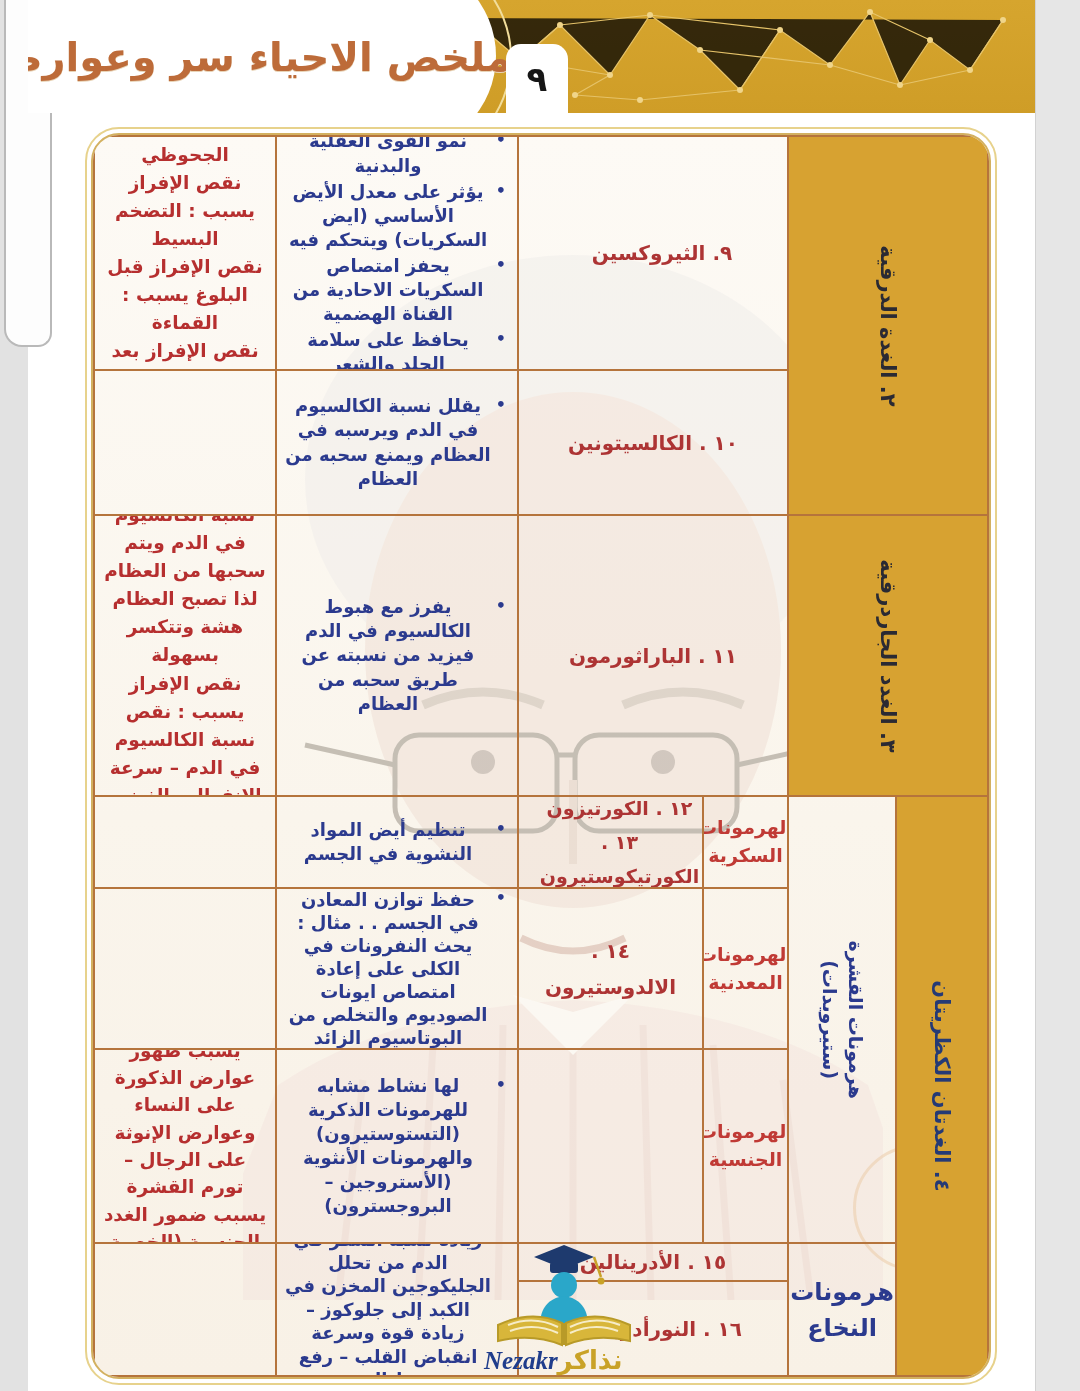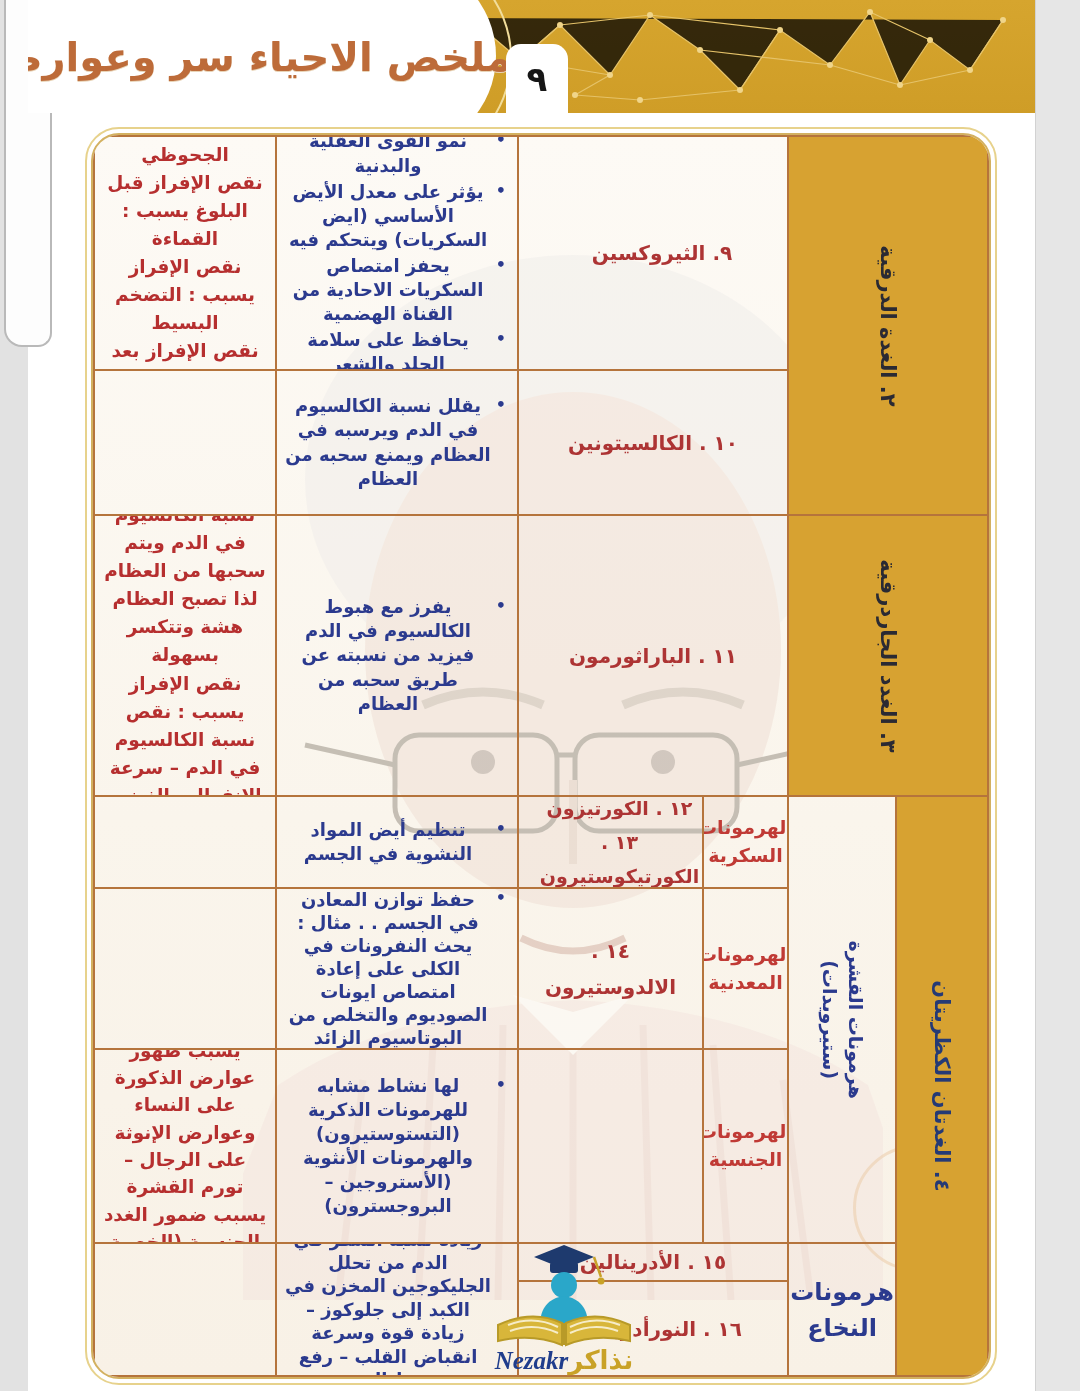--- a/index.html
+++ b/index.html
@@ -45,21 +45,21 @@
   .cat{color:#c03a35;font-weight:bold;font-size:19px;direction:rtl;text-align:center;line-height:1.45;padding:2px;}
 
   .fn-cell{justify-content:center;}
   .fn-item{position:relative;direction:rtl;color:#2b3a8e;font-weight:bold;font-size:18px;line-height:1.34;
     text-align:center;padding:1px 20px 1px 2px;width:100%;box-sizing:border-box;}
   .fn-item .blt{position:absolute;right:5px;top:1px;font-size:16px;}
   .red-cell{justify-content:center;}
   .red-item{direction:rtl;color:#b62f2f;font-weight:bold;font-size:18.5px;line-height:1.52;text-align:center;width:100%;}
 
   
-  .logo{position:absolute;left:484px;top:1237px;width:160px;height:150px;z-index:3;text-align:center;}
+  .logo{position:absolute;left:484px;top:1237px;width:160px;height:150px;z-index:3;}
   .logo-text{position:absolute;left:0;top:108px;width:160px;direction:ltr;white-space:nowrap;}
   .lg-latin{font-family:"Liberation Serif","DejaVu Serif",serif;font-style:italic;font-weight:bold;color:#1f3d8c;font-size:25px;}
   .lg-ar{font-weight:bold;color:#c9a227;font-size:26px;}
 </style>
 </head>
 <body>
 
 <div class="screen">
   <div class="page"></div>
   <div class="behind-card"></div>
@@ -205,22 +205,22 @@
         </div>
         <div class="cell fn-cell" style="grid-area:6/5/7/6;">
           <div class="fn-item"><span class="blt">•</span><span>لها نشاط مشابه للهرمونات الذكرية (التستوستيرون) والهرمونات الأنثوية (الأستروجين – البروجسترون)</span></div>
         </div>
         <div class="cell fn-cell" style="grid-area:7/5/9/6;">
           <div class="fn-item" style="line-height:1.3;"><span class="blt">•</span><span>زيادة نسبة السكر في الدم من تحلل الجليكوجين المخزن في الكبد إلى جلوكوز – زيادة قوة وسرعة انقباض القلب – رفع ضغط الدم –</span></div>
         </div>
 
         <div class="cell red-cell" style="grid-area:1/6/2/7;">
           <div class="red-item">زيادة الإفراز يسبب : التضخم الجحوظي</div>
+          <div class="red-item">نقص الإفراز يسبب : التضخم البسيط</div>
           <div class="red-item">نقص الإفراز قبل البلوغ يسبب : القماءة</div>
-          <div class="red-item">نقص الإفراز يسبب : التضخم البسيط</div>
           <div class="red-item">نقص الإفراز بعد البلوغ يسبب : الميكسوديما</div>
         </div>
         <div class="cell" style="grid-area:2/6/3/7;"></div>
         <div class="cell red-cell" style="grid-area:3/6/4/7;">
           <div class="red-item">زيادة الإفراز يسبب : زيادة نسبة الكالسيوم في الدم ويتم سحبها من العظام لذا تصبح العظام هشة وتتكسر بسهولة</div>
           <div class="red-item">نقص الإفراز يسبب : نقص نسبة الكالسيوم في الدم – سرعة الانفعال والغضب – تشنجات عضلية مؤلمة</div>
         </div>
         <div class="cell" style="grid-area:4/6/5/7;"></div>
         <div class="cell" style="grid-area:5/6/6/7;"></div>
         <div class="cell red-cell" style="grid-area:6/6/7/7;">

